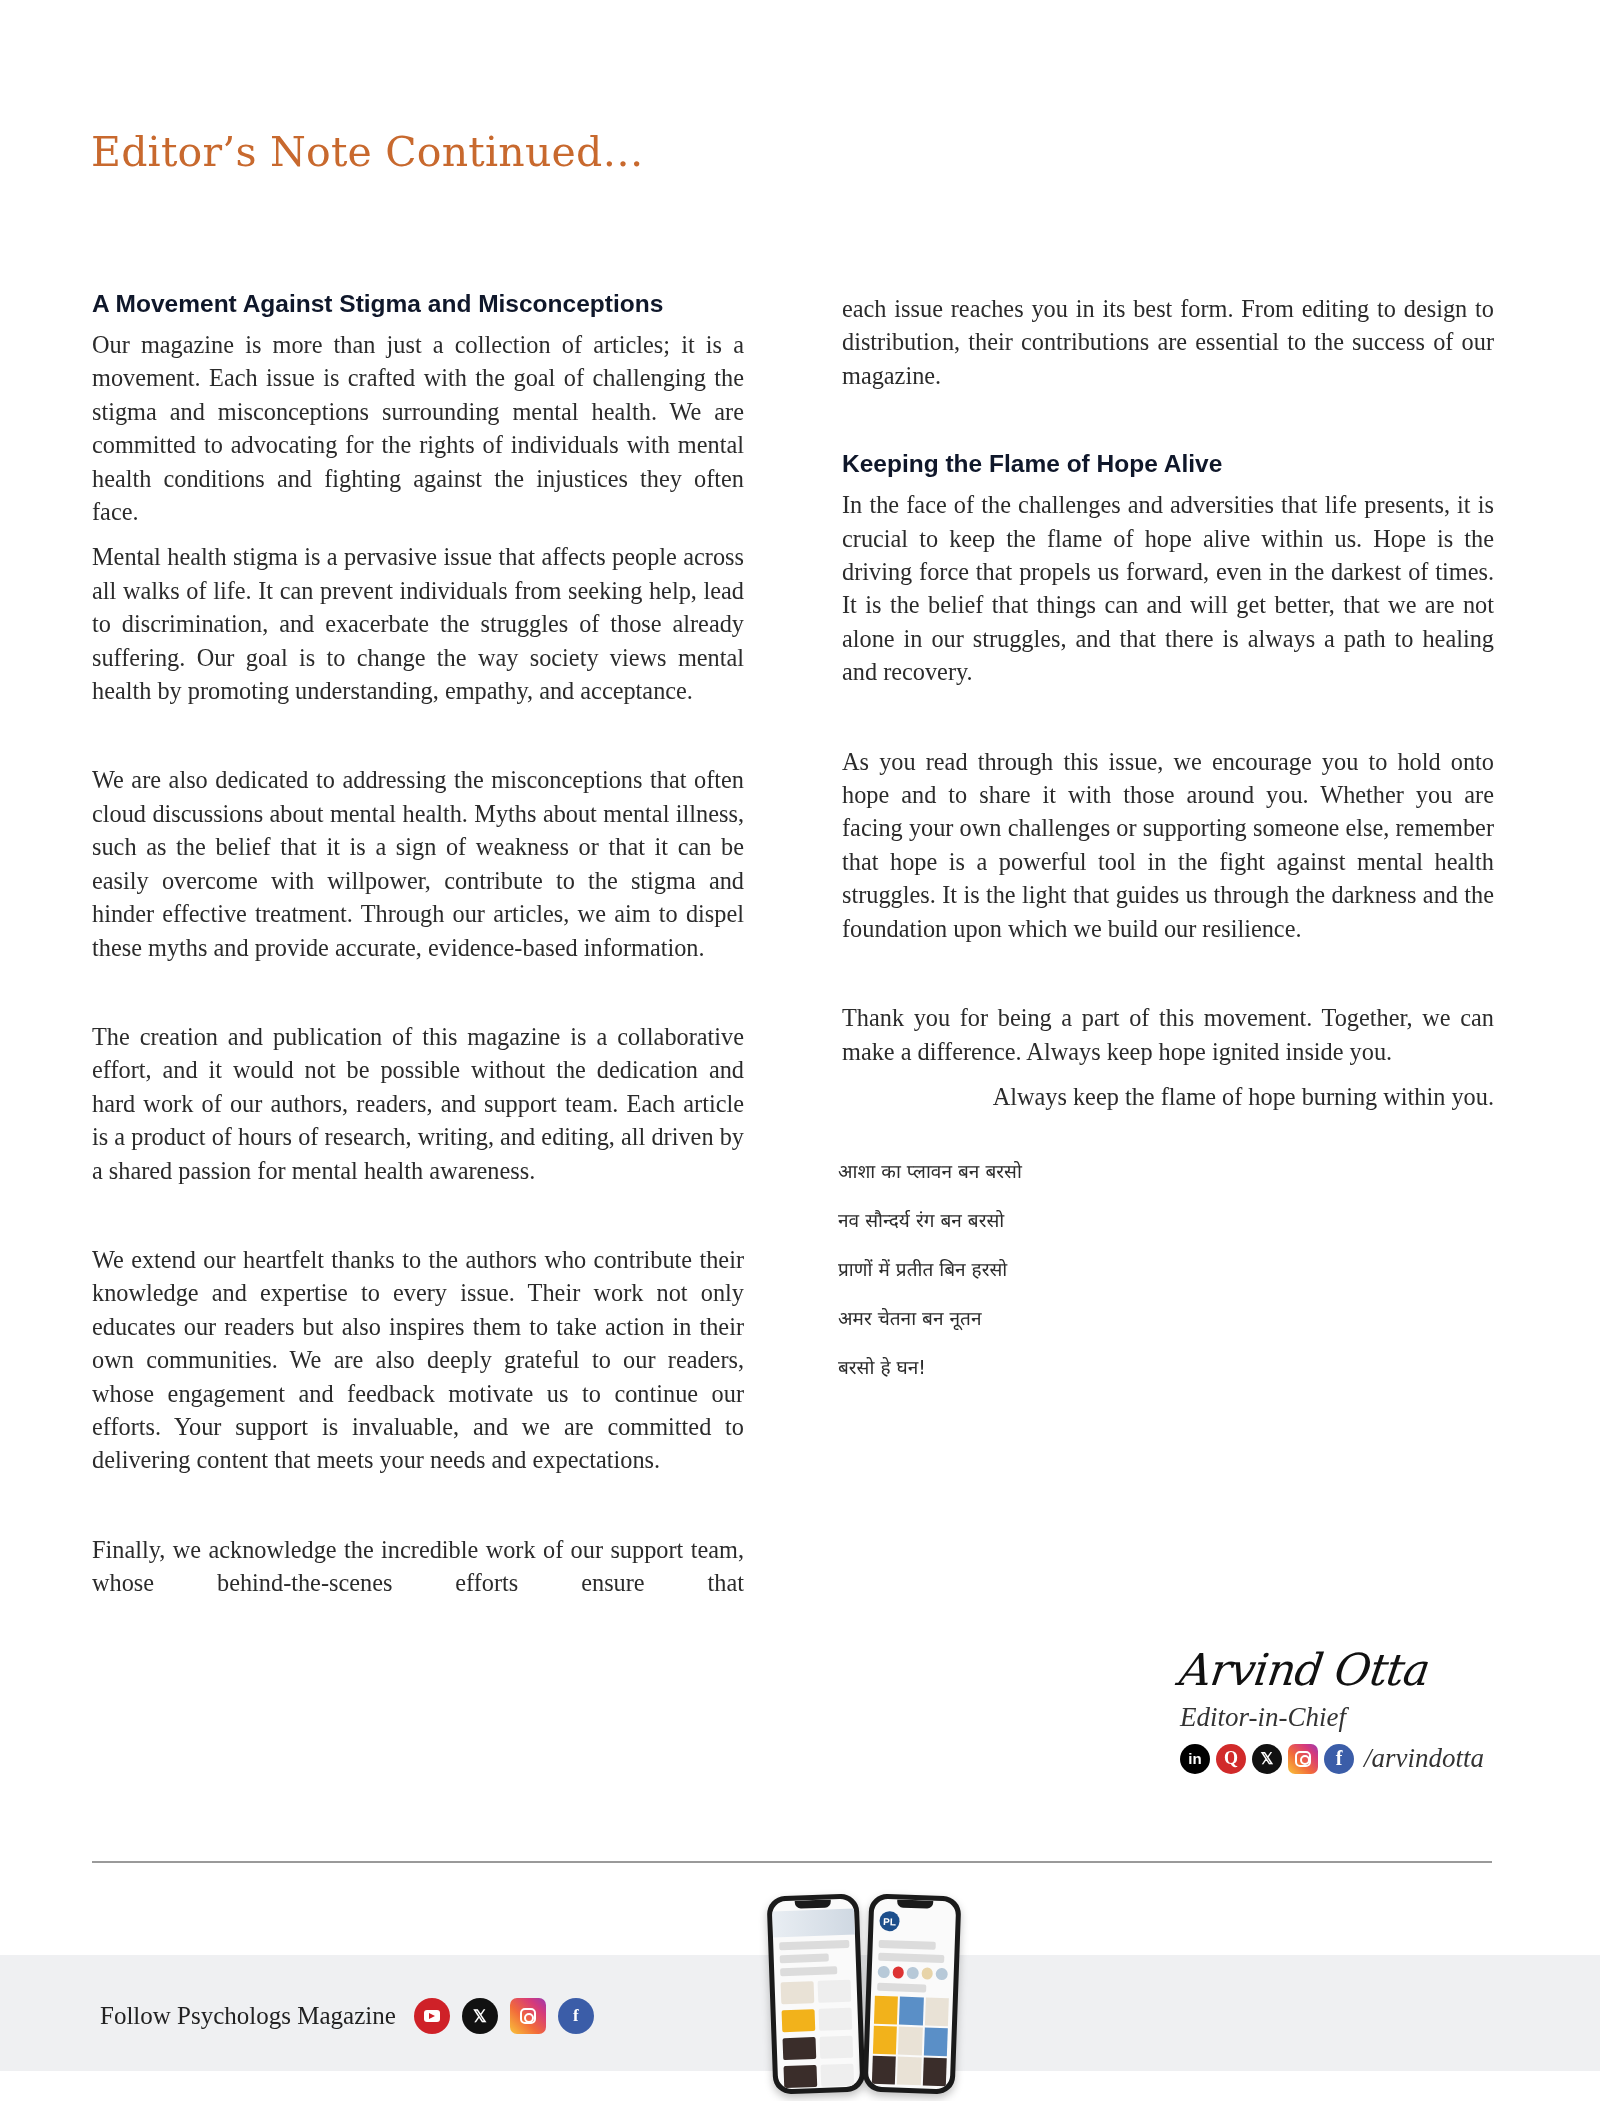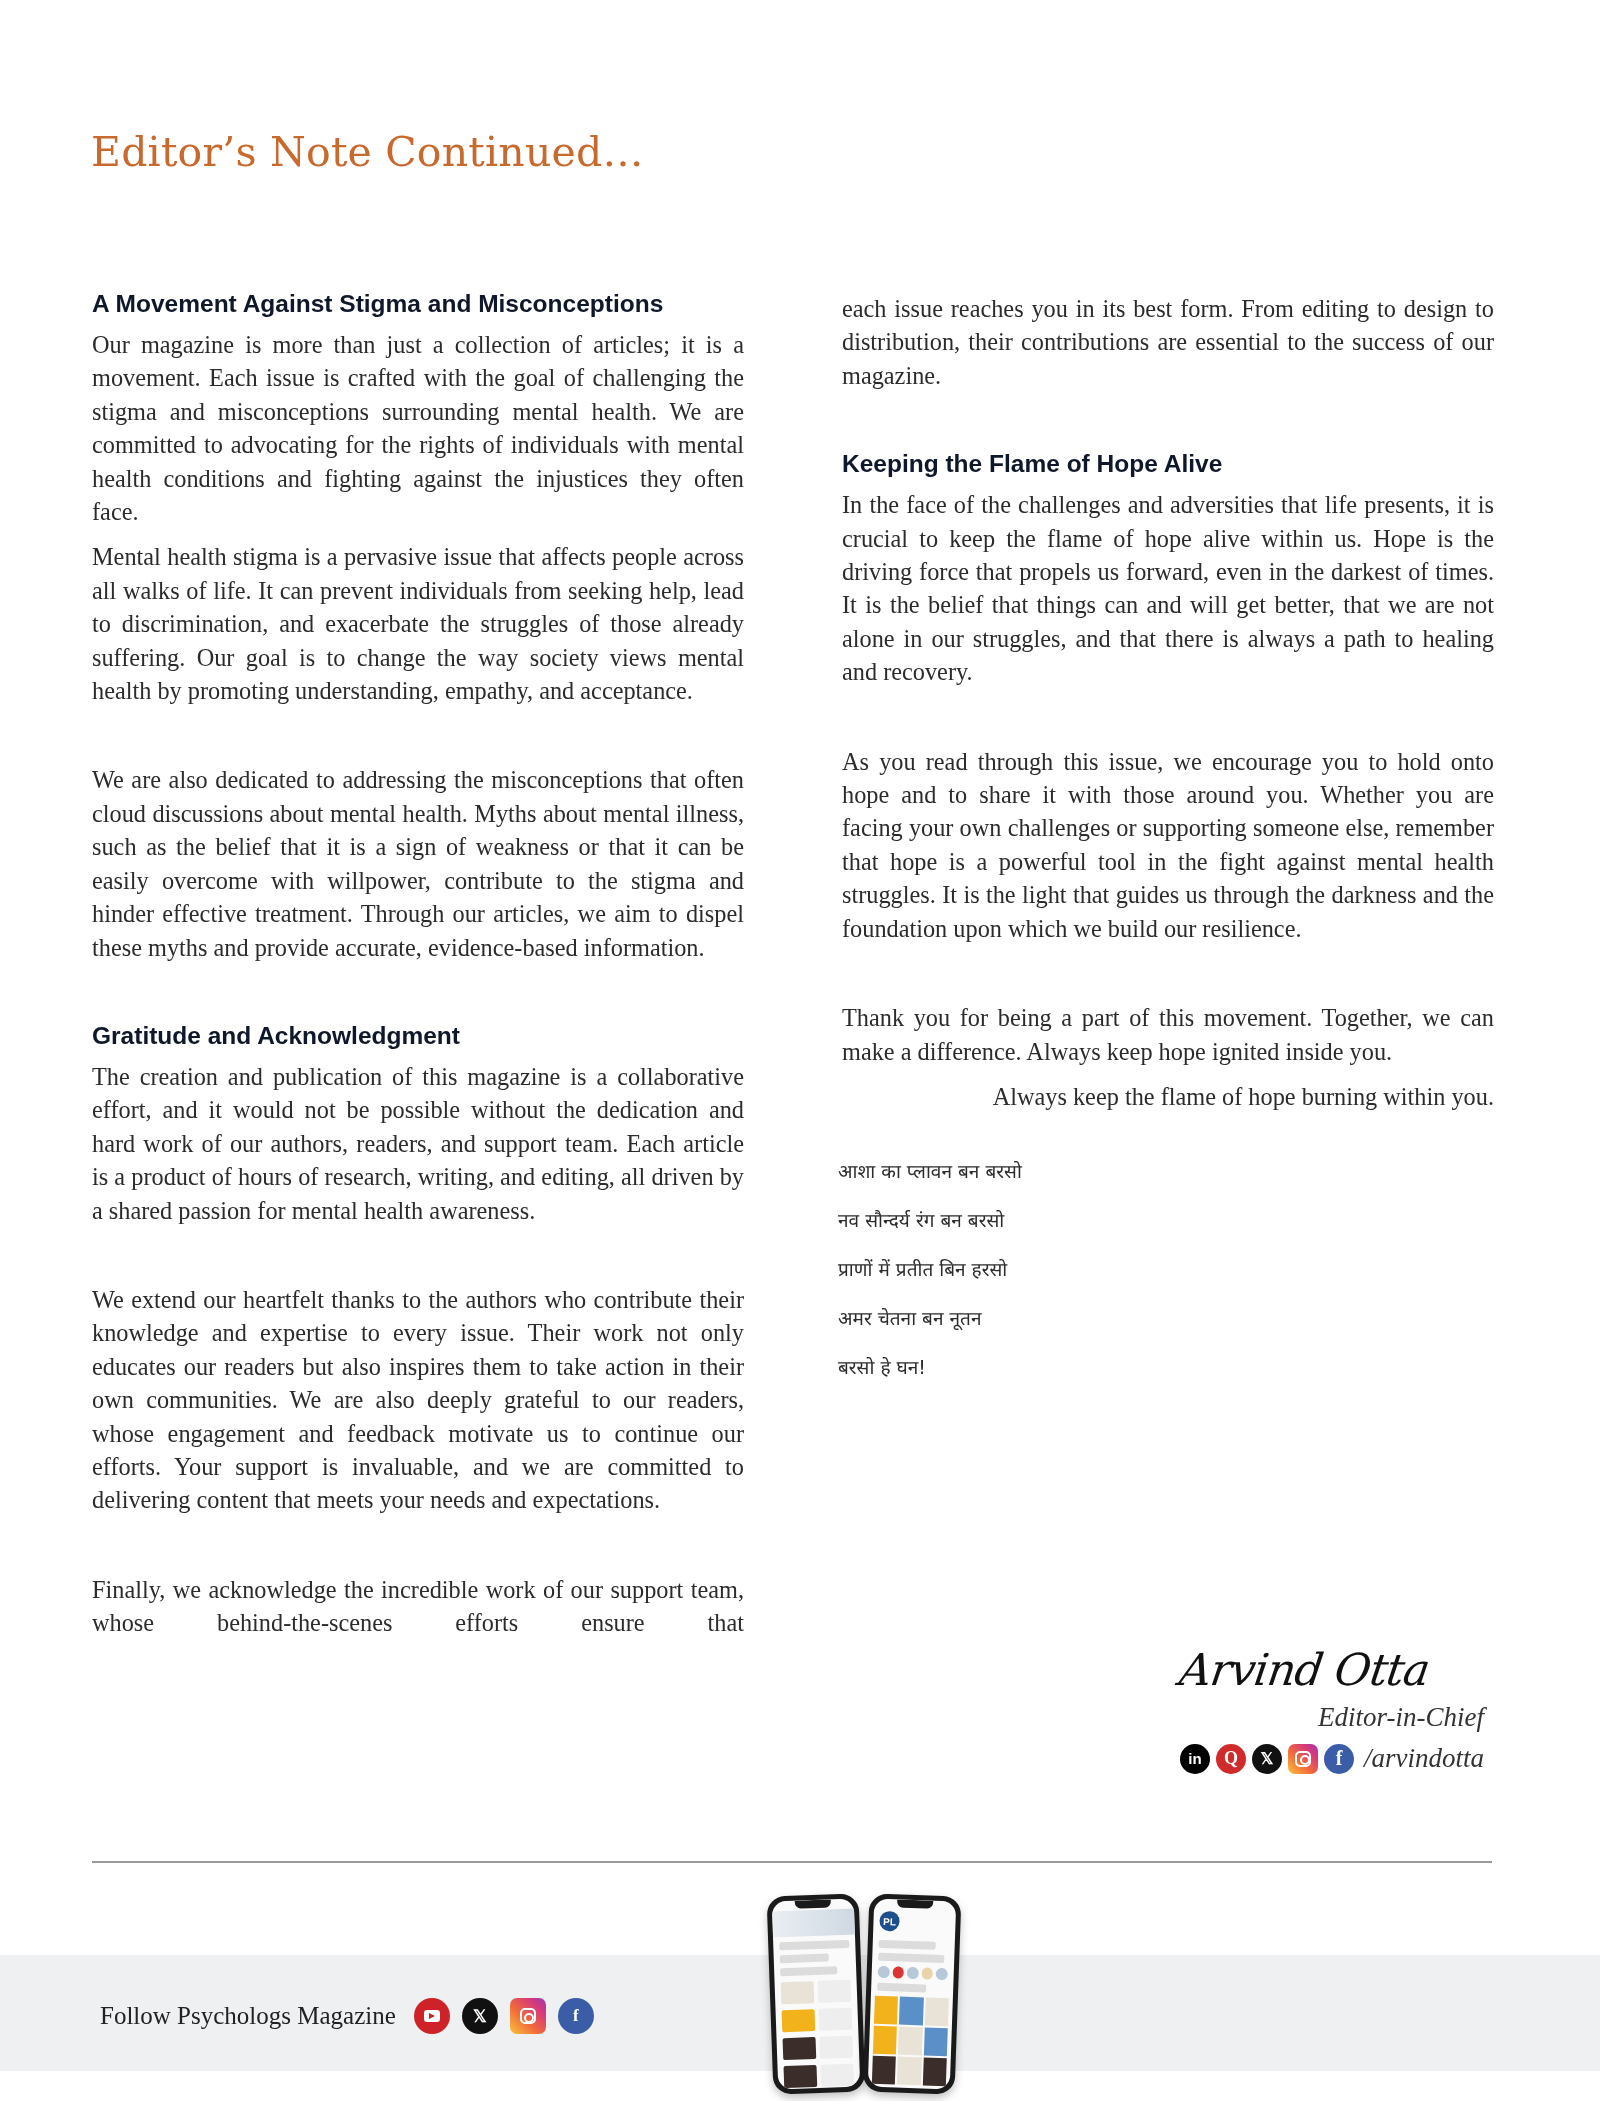--- a/index.html
+++ b/index.html
@@ -34,21 +34,21 @@
     color: #2b2b2b;
   }
 
   .signature-block { position: absolute; left: 1180px; top: 1640px; }
   .signature {
     font-family: "DejaVu Serif", serif; font-style: italic; font-size: 44px;
     color: #111; transform: skewX(-8deg); letter-spacing: -1px; line-height: 60px;
   }
   .sig-role {
     font-family: "Liberation Serif", serif; font-style: italic; font-size: 27px;
-    color: #333; margin-top: 2px; text-align: right;
+    color: #333; margin-top: 2px;
   }
   .social-row { display: flex; align-items: center; gap: 6px; margin-top: 10px; }
   .social-icon {
     width: 30px; height: 30px; border-radius: 50%; display: flex;
     align-items: center; justify-content: center; color: #fff;
     font-family: "Liberation Sans", sans-serif; font-weight: bold; font-size: 15px;
   }
   .ic-linkedin { background: #000000; }
   .ic-quora { background: #d12a2a; font-family: "Liberation Serif", serif; font-size: 18px; }
   .ic-x { background: #111; font-size: 16px; }
@@ -132,21 +132,20 @@
 <body>
 
 <h1 class="page-title">Editor’s Note Continued…</h1>
 
 <div class="col col-left">
   <h2 class="section-heading">A Movement Against Stigma and Misconceptions</h2>
   <p class="para gap-small">Our magazine is more than just a collection of articles; it is a movement. Each issue is crafted with the goal of challenging the stigma and misconceptions surrounding mental health. We are committed to advocating for the rights of individuals with mental health conditions and fighting against the injustices they often face.</p>
   <p class="para gap-large">Mental health stigma is a pervasive issue that affects people across all walks of life. It can prevent individuals from seeking help, lead to discrimination, and exacerbate the struggles of those already suffering. Our goal is to change the way society views mental health by promoting understanding, empathy, and acceptance.</p>
   <p class="para gap-large">We are also dedicated to addressing the misconceptions that often cloud discussions about mental health. Myths about mental illness, such as the belief that it is a sign of weakness or that it can be easily overcome with willpower, contribute to the stigma and hinder effective treatment. Through our articles, we aim to dispel these myths and provide accurate, evidence-based information.</p>
 
-  <h2 class="section-heading">Gratitude and Acknowledgment</h2>
   <p class="para gap-large">The creation and publication of this magazine is a collaborative effort, and it would not be possible without the dedication and hard work of our authors, readers, and support team. Each article is a product of hours of research, writing, and editing, all driven by a shared passion for mental health awareness.</p>
   <p class="para gap-large">We extend our heartfelt thanks to the authors who contribute their knowledge and expertise to every issue. Their work not only educates our readers but also inspires them to take action in their own communities. We are also deeply grateful to our readers, whose engagement and feedback motivate us to continue our efforts. Your support is invaluable, and we are committed to delivering content that meets your needs and expectations.</p>
   <p class="para" style="text-align-last: justify;">Finally, we acknowledge the incredible work of our support team, whose behind-the-scenes efforts ensure that</p>
 </div>
 
 <div class="col col-right">
   <p class="para gap-large">each issue reaches you in its best form. From editing to design to distribution, their contributions are essential to the success of our magazine.</p>
 
   <h2 class="section-heading">Keeping the Flame of Hope Alive</h2>
   <p class="para gap-large">In the face of the challenges and adversities that life presents, it is crucial to keep the flame of hope alive within us. Hope is the driving force that propels us forward, even in the darkest of times. It is the belief that things can and will get better, that we are not alone in our struggles, and that there is always a path to healing and recovery.</p>

